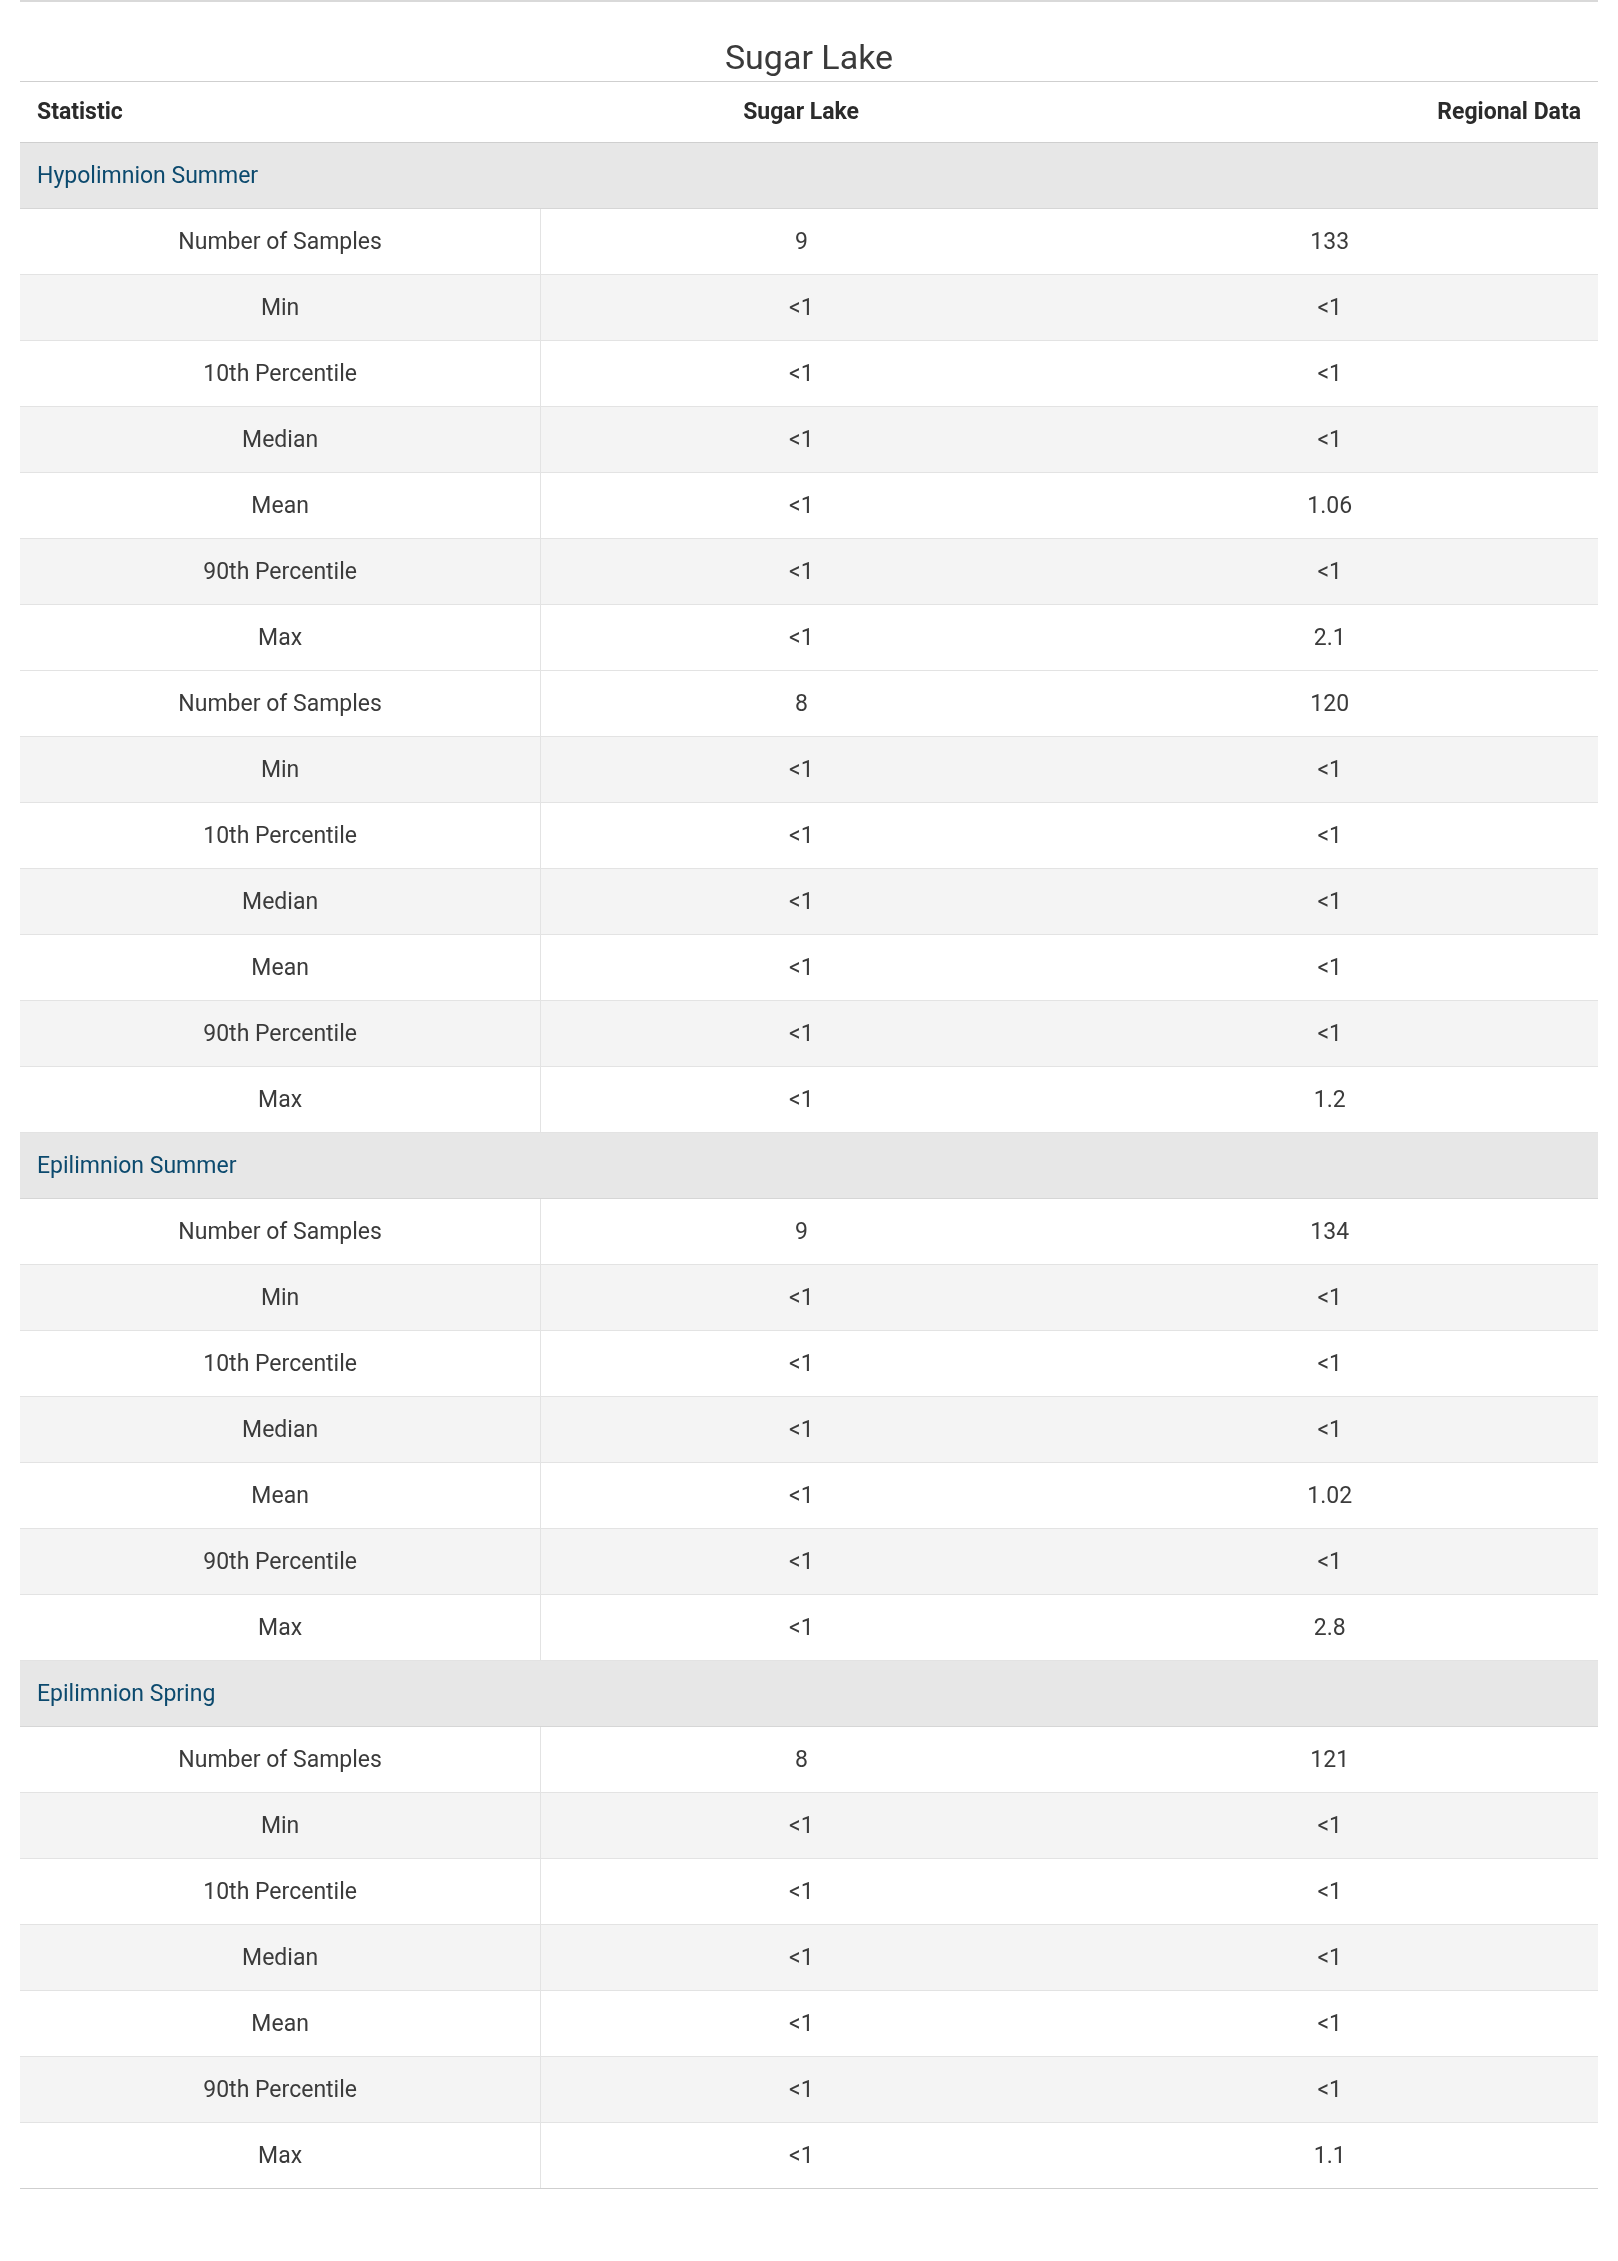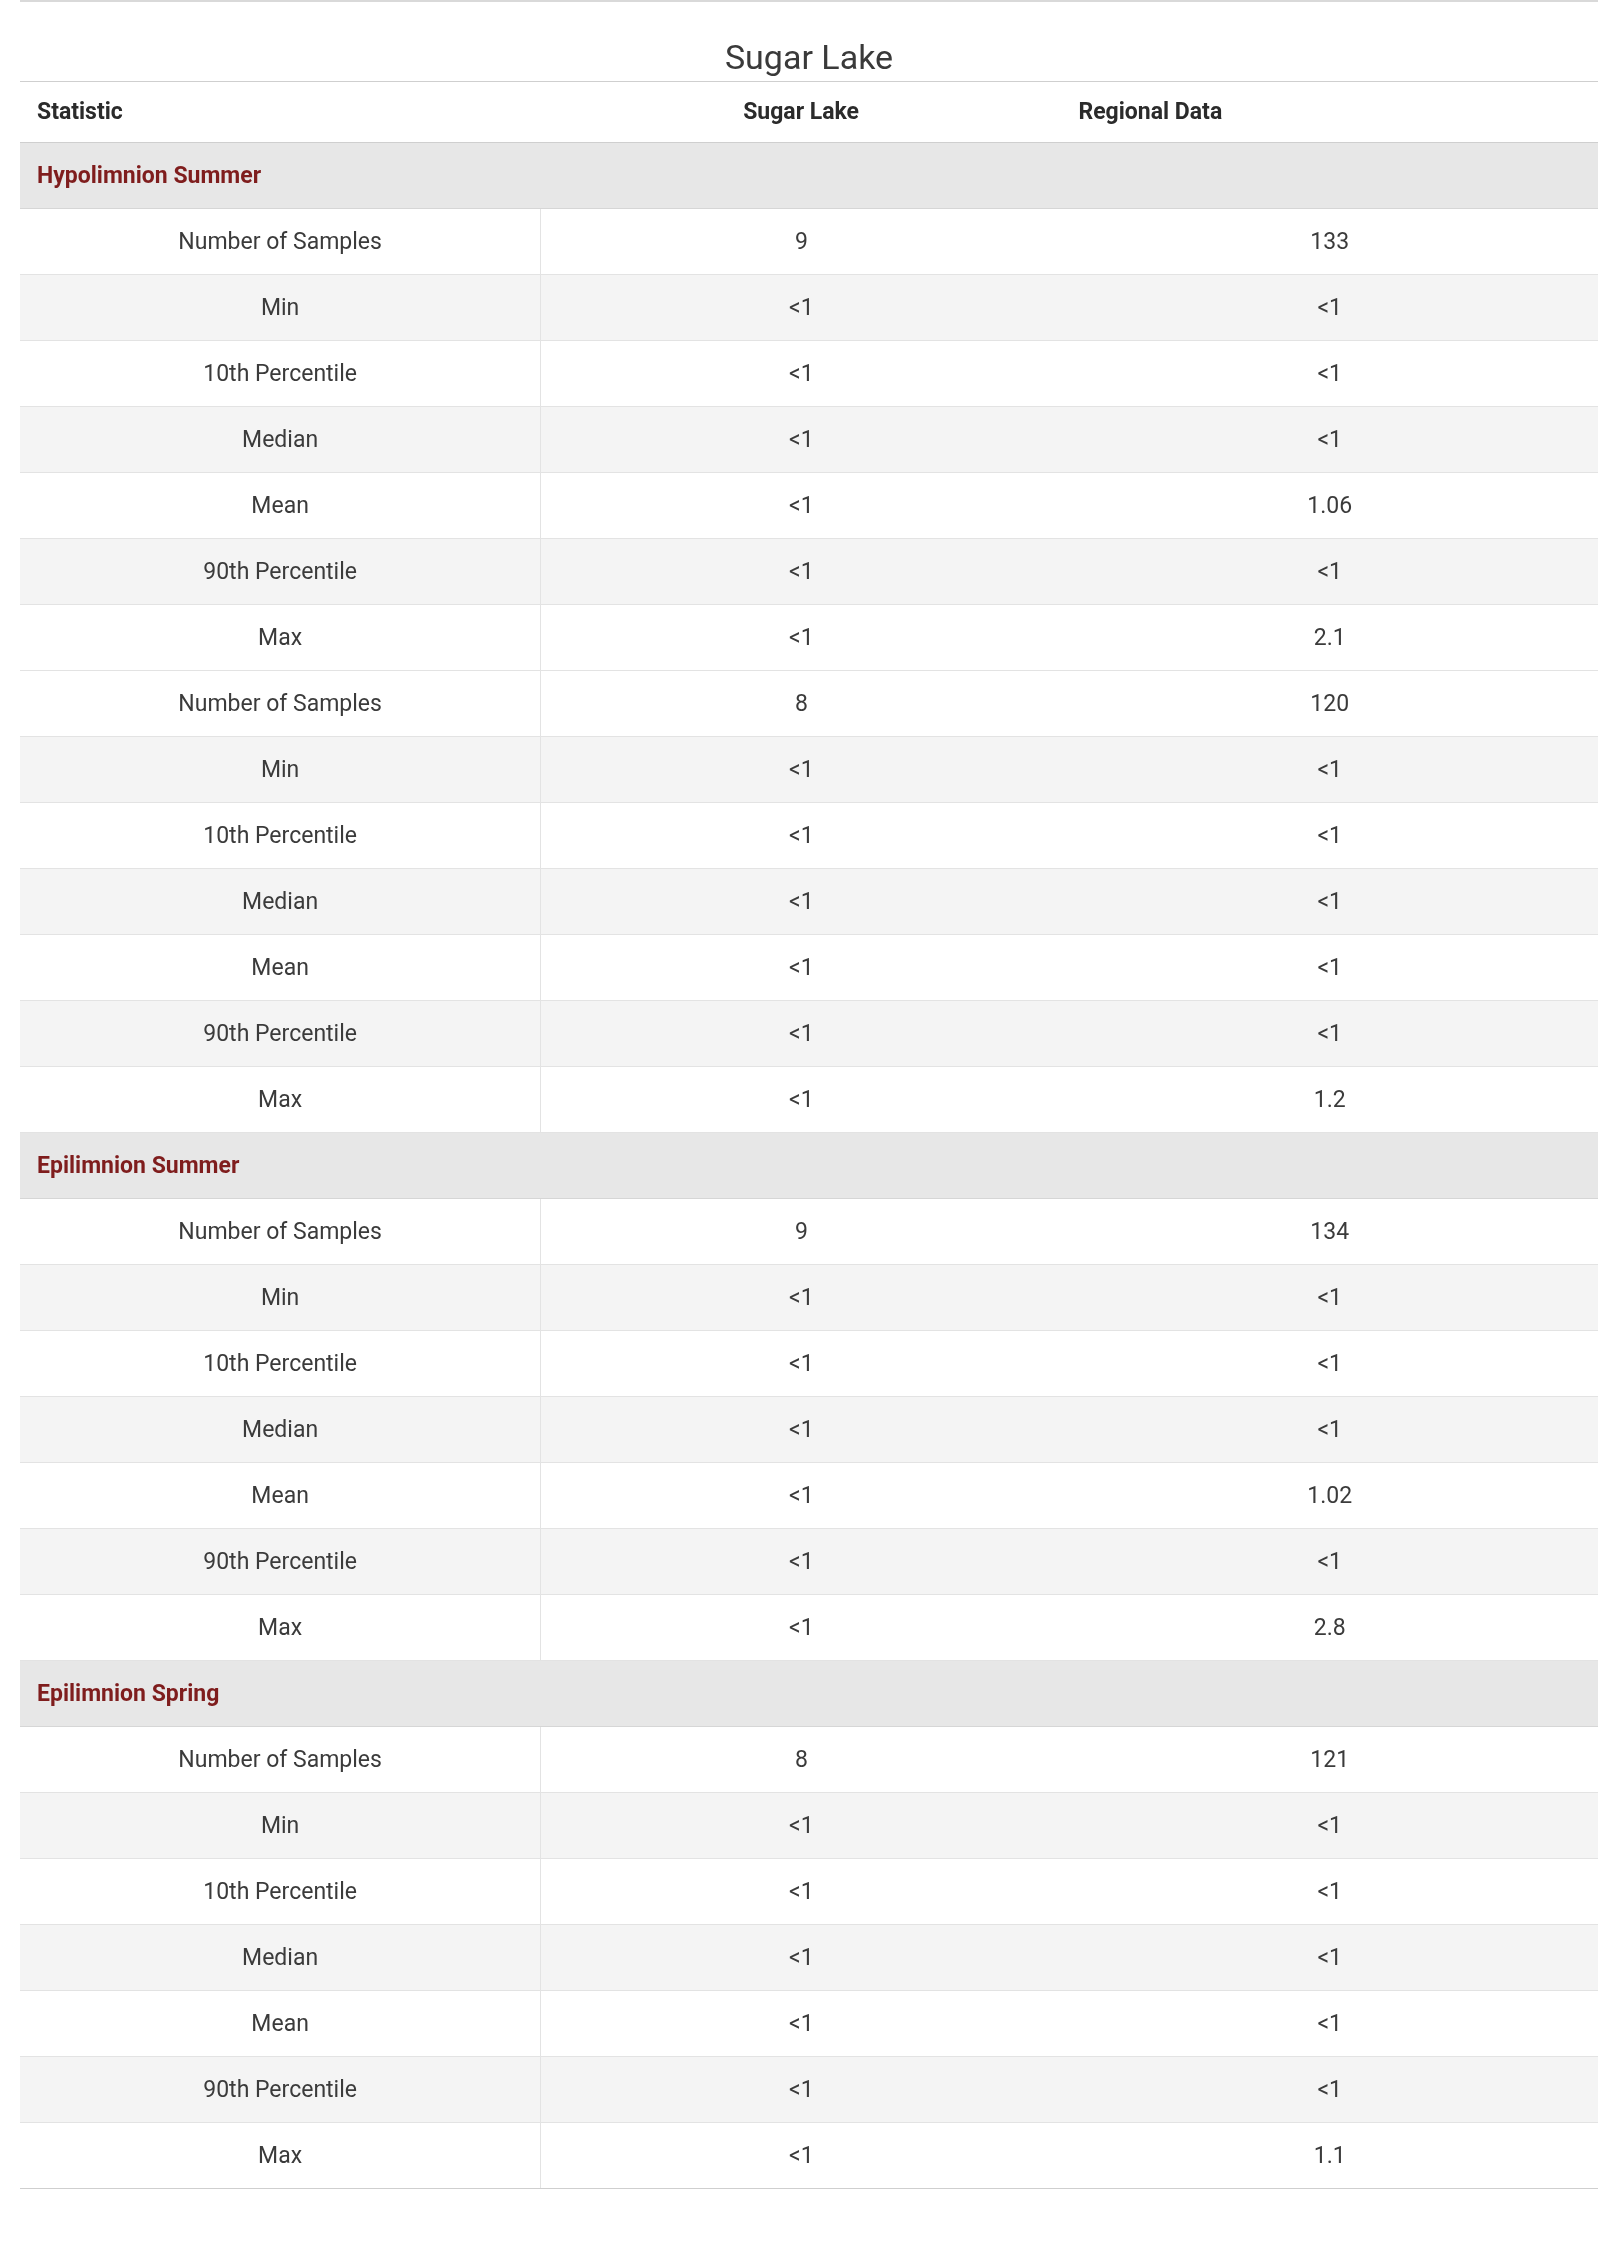--- a/index.html
+++ b/index.html
@@ -49,27 +49,27 @@
     font-weight: 700;
     color: #2b2b2b;
     height: 61px;
     vertical-align: middle;
     border-top: 1.7px solid #cfcfcf;
     border-bottom: 1.7px solid #cfcfcf;
     background: #ffffff;
   }
   tr.header-row th.col-stat { width: 33%; text-align: left; }
   tr.header-row th.col-lake { width: 33%; text-align: center; }
-  tr.header-row th.col-reg  { width: 34%; text-align: left; }
+  tr.header-row th.col-reg  { width: 34%; text-align: right; }
 
   
   tr.section-row td {
     background: #e7e7e7;
-    font-weight: 700;
-    color: #7f1d1d;
+    font-weight: 400;
+    color: #0c4a6e;
     height: 66px;
     vertical-align: middle;
     border-bottom: 0.8px solid #d6d6d6;
   }
 
   
   tr.data-row td {
     height: 66px;
     vertical-align: middle;
     text-align: center;

